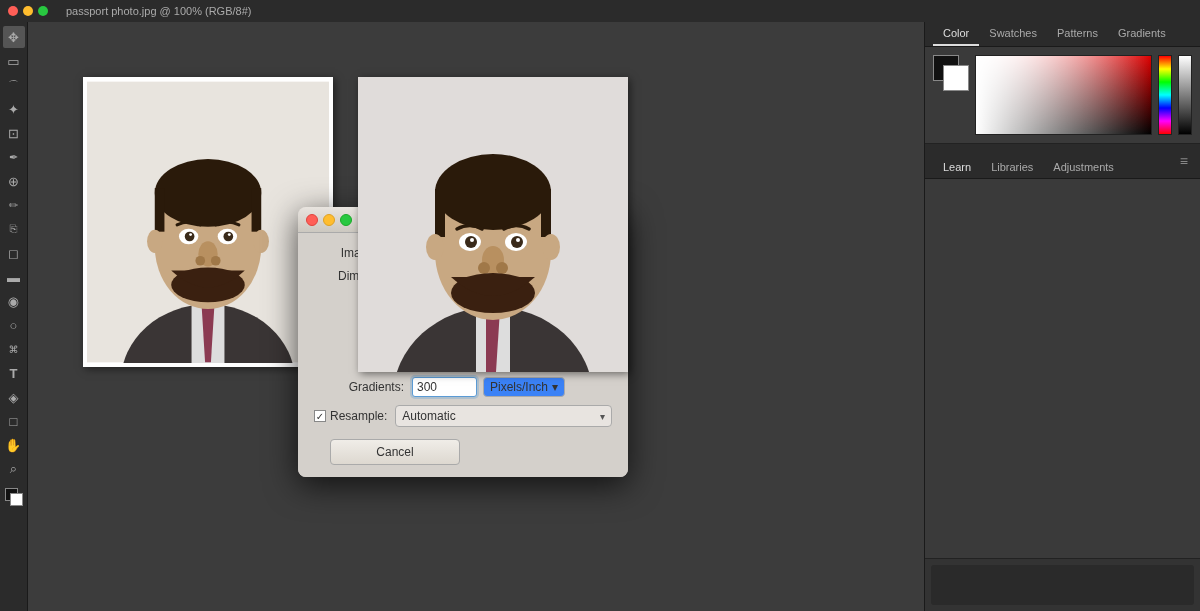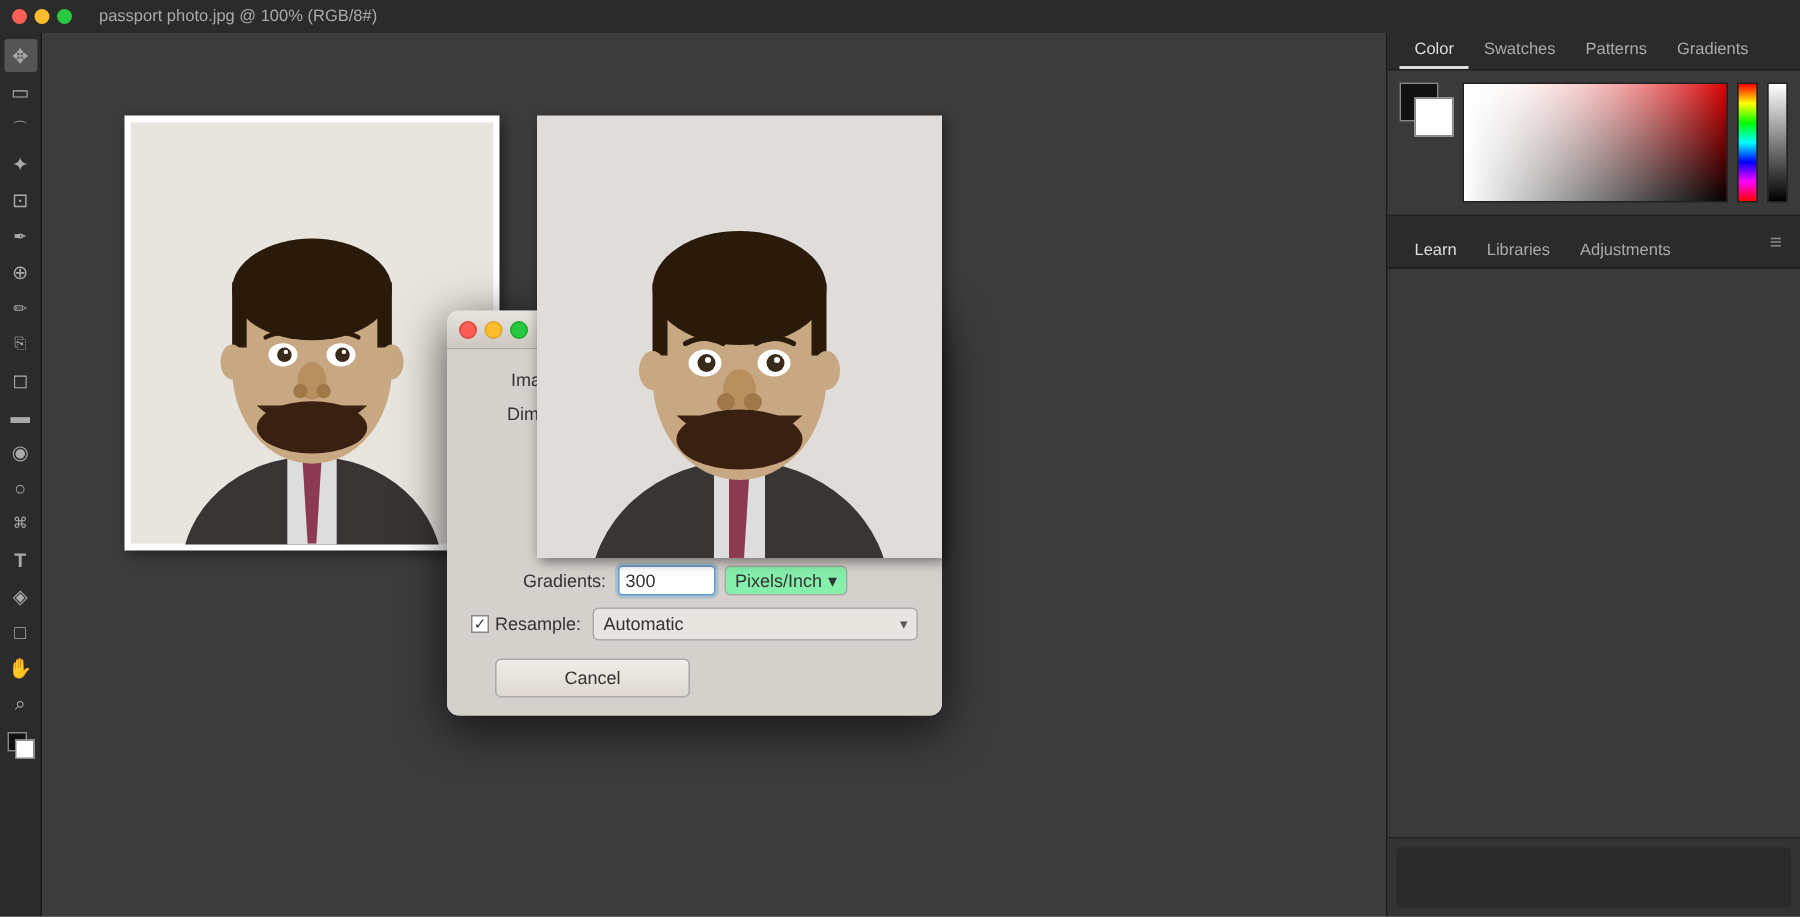--- a/index.html
+++ b/index.html
@@ -286,21 +286,21 @@
       font-size: 12px;
       color: #333;
       outline: none;
     }
     .size-input.focused {
       border-color: #5b9bd5;
       box-shadow: 0 0 0 2px rgba(91,155,213,0.3);
     }
     .size-unit-select {
       margin-left: 6px;
-      background: #86efac;
+      background: #3b82f6;
       border: 1px solid #aaa;
       border-radius: 4px;
       padding: 2px 6px;
       font-size: 12px;
       color: #333;
       display: flex;
       align-items: center;
       gap: 4px;
       cursor: pointer;
     }

